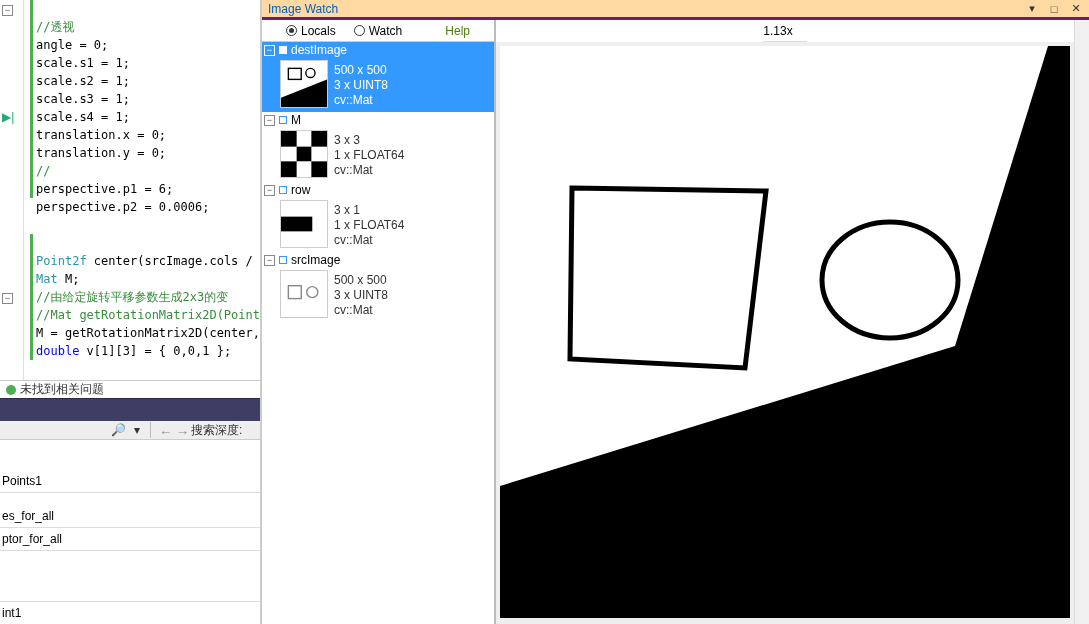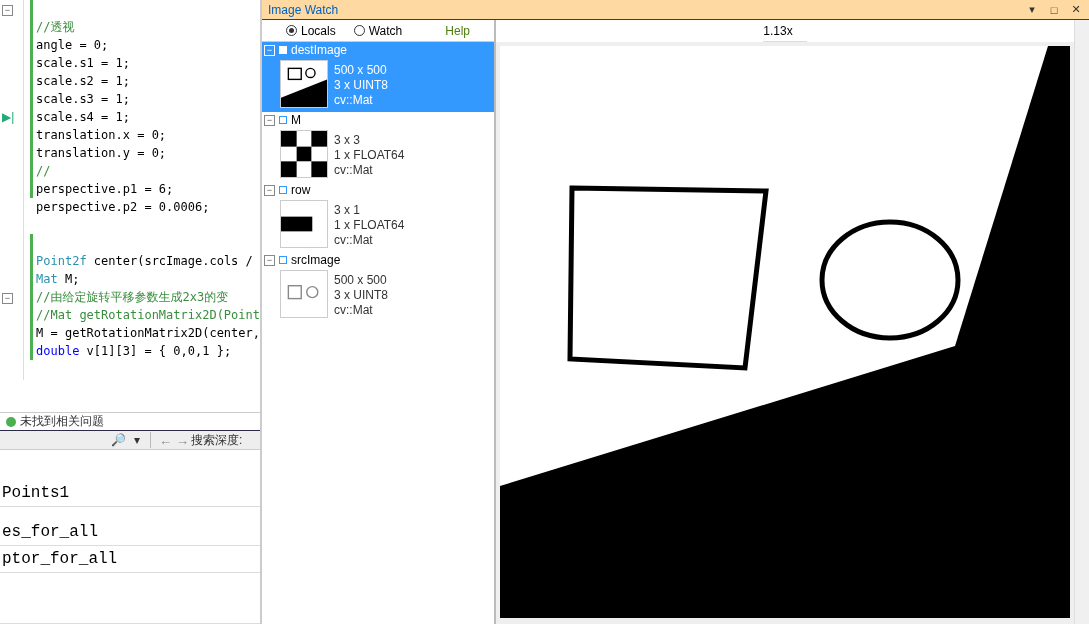--- a/index.html
+++ b/index.html
@@ -11,37 +11,37 @@
 .gutter { width: 32px; border-right: 1px solid #ddd; background: #fff; position: relative; }
 .gutter-mark { position: absolute; left: 2px; }
 .outline-mark { width: 11px; height: 11px; border: 1px solid #888; display: inline-flex; align-items: center; justify-content: center; font-size: 9px; line-height: 9px; color: #555; background: #fff; }
 .green-bar { position: absolute; left: 30px; top: 0; width: 3px; background: #4caf50; }
 .code-lines { font-family: Consolas, monospace; font-size: 13px; line-height: 18px; white-space: pre; padding-left: 12px; }
 .code-lines span { font-family: Consolas, monospace; }
 .c-comment { color: #388e3c; }
 .c-keyword { color: #0000ff; }
 .c-type { color: #2b91af; }
 
-.status-strip { height: 18px; border-top: 1px solid #ccc; display: flex; align-items: center; padding-left: 6px; gap: 4px; font-size: 11px; color: #333; margin-top: 32px; }
+.status-strip { height: 18px; border-top: 1px solid #ccc; display: flex; align-items: center; padding-left: 6px; gap: 4px; font-size: 11px; color: #333; }
 .status-strip .ok { width: 10px; height: 10px; border-radius: 50%; background: #4caf50; display: inline-block; }
 
 .toolbar-strip { height: 36px; background: #3e3e64; border-top: 1px solid #2a2a48; }
 .search-strip { height: 28px; background: #eee; display: flex; align-items: center; padding-left: 110px; font-size: 11px; color: #333; }
 .search-btn { width: 18px; height: 18px; display: inline-flex; align-items: center; justify-content: center; margin-right: 6px; }
 .arrow { color: #888; font-size: 13px; padding: 0 2px; }
 
 .bottom-panel { flex: 1; background: #fff; border-top: 1px solid #ccc; }
-.bp-row { padding: 4px 0 4px 2px; border-bottom: 1px solid #dcdcdc; font-size: 16px; font-family: Liberation Mono, monospace; }
+.bp-row { padding: 4px 0 4px 2px; border-bottom: 1px solid #dcdcdc; font-size: 12px; }
 .bp-row.header { font-weight: normal; }
 
 .scrollbar-v { width: 15px; background: #f0f0f0; border-left: 1px solid #ddd; }
 
 
 .watch-area { flex: 1; display: flex; flex-direction: column; border-left: 2px solid #ccc; }
-.title-bar { height: 20px; background: #fed9a2; display: flex; align-items: center; padding: 0 2px 0 6px; border-bottom: 1px solid #701a75; }
+.title-bar { height: 20px; background: #fed9a2; display: flex; align-items: center; padding: 0 2px 0 6px; border-bottom: 3px solid #701a75; }
 .title-bar .title { flex: 1; color: #0060c0; font-size: 12px; }
 .win-btn { width: 22px; height: 16px; display: inline-flex; align-items: center; justify-content: center; color: #333; font-size: 11px; }
 
 .watch-body { flex: 1; display: flex; }
 .list-pane { width: 234px; display: flex; flex-direction: column; border-right: 2px solid #bbb; }
 .list-head { height: 22px; display: flex; align-items: center; padding: 0 24px; border-bottom: 1px solid #ccc; background: #fff; }
 .radio { width: 11px; height: 11px; border: 1px solid #333; border-radius: 50%; margin-right: 4px; display: inline-flex; align-items: center; justify-content: center; }
 .radio .dot { width: 5px; height: 5px; background: #333; border-radius: 50%; }
 .radio-label { margin-right: 18px; }
 .help { margin-left: auto; color: #4d7c0f; }

